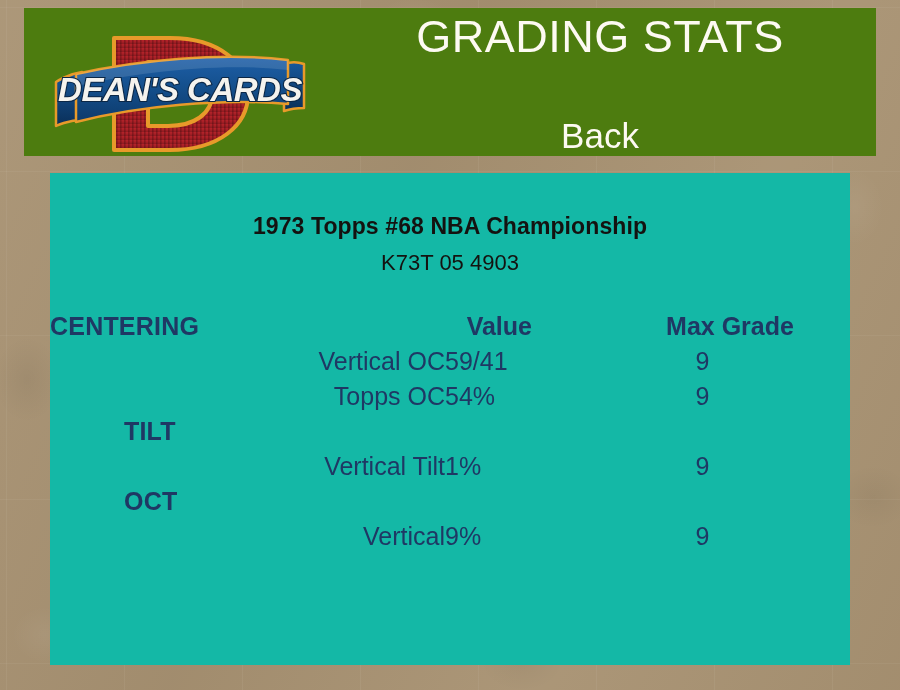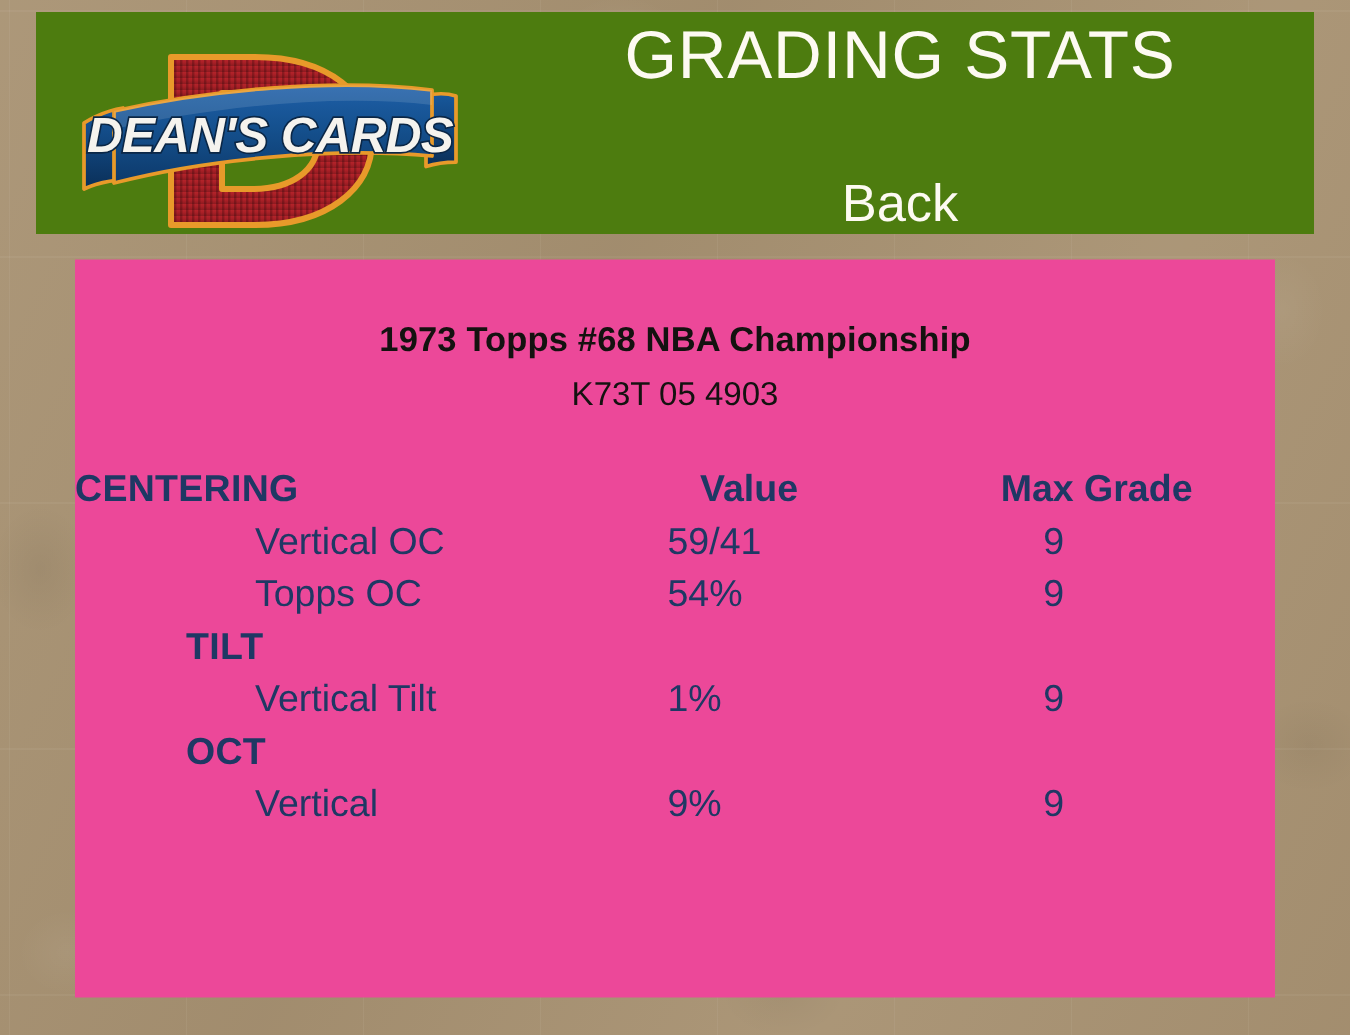--- a/index.html
+++ b/index.html
@@ -90,21 +90,21 @@
   }
   .logo svg { display: block; }
 
   
   .panel {
     position: absolute;
     left: 50px;
     top: 173px;
     width: 800px;
     height: 492px;
-    background: #ec4899;
+    background: #14b8a6;
   }
 
   .card-title {
     text-align: center;
     font-size: 23px;
     font-weight: bold;
     color: #141210;
     margin-top: 40px;
     letter-spacing: 0.1px;
   }
@@ -139,32 +139,31 @@
     font-weight: bold;
     font-size: 25px;
     letter-spacing: 0.2px;
   }
   .stats th.h-value {
     text-align: right;
     padding-right: 78px;
     font-weight: bold;
   }
   .stats th.h-grade {
-    text-align: right;
-    font-weight: bold;
-    padding-right: 55px;
+    text-align: center;
+    font-weight: bold;
   }
   .section-row td {
     font-weight: bold;
     text-align: left;
     padding-left: 74px;
     letter-spacing: 0.2px;
   }
   .item-row td.label {
-    text-align: left;
+    text-align: right;
     padding-left: 120px;
     margin-left: 12px;
   }
   .item-row td.value {
     padding-right: 78px;
   }
   .item-row td.grade {
     text-align: center;
     padding-right: 55px;
   }

